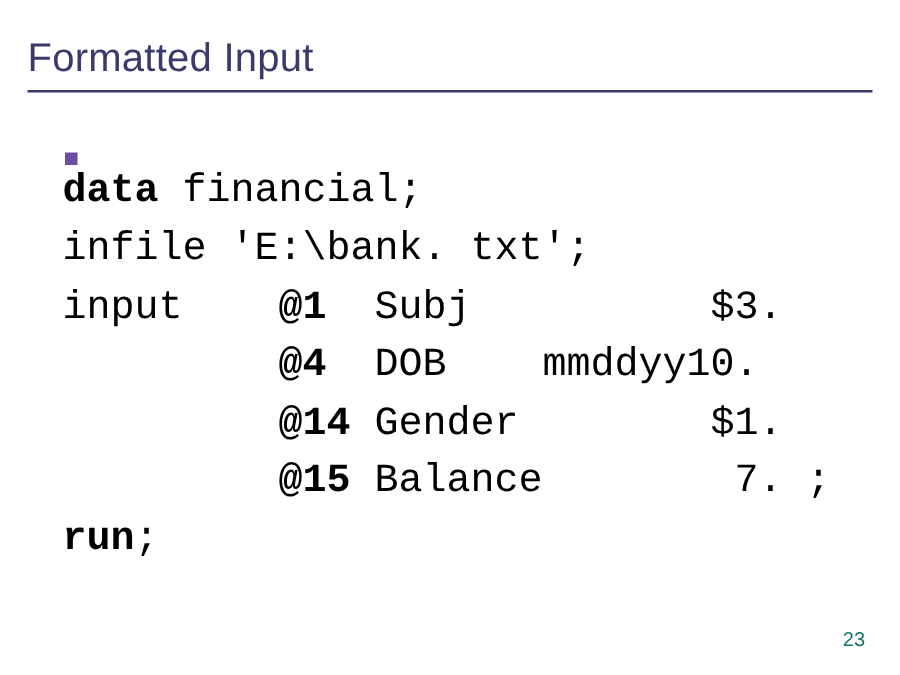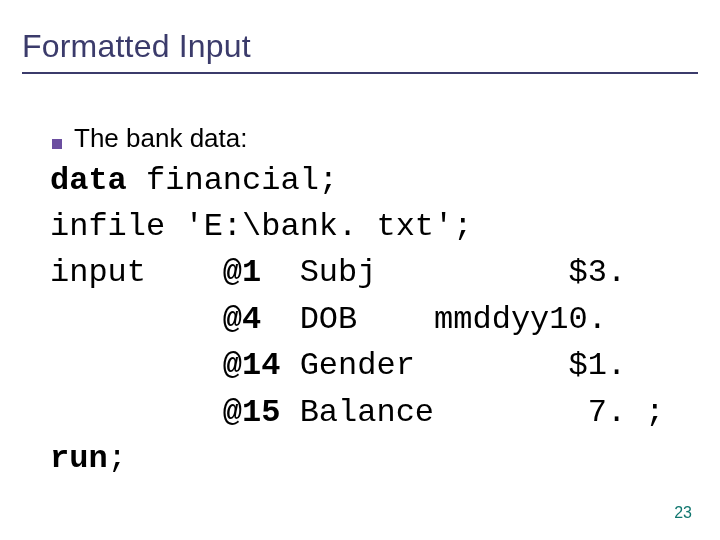--- a/index.html
+++ b/index.html
@@ -78,21 +78,20 @@
 </head>
 <body>
 <div class="slide">
 
   <div class="title">Formatted Input</div>
   <div class="rule"></div>
 
   <div class="body">
     <div class="bullet-line">
       <span class="bullet"></span>
-      <span>The bank data:</span>
     </div>
     <div class="code"><span class="kw">data</span><span> financial;</span>
 <span>infile 'E:\bank. txt';</span>
 <span>input    </span><span class="kw">@1</span><span>  Subj          $3.</span>
 <span>         </span><span class="kw">@4</span><span>  DOB    mmddyy10.</span>
 <span>         </span><span class="kw">@14</span><span> Gender        $1.</span>
 <span>         </span><span class="kw">@15</span><span> Balance        7. ;</span>
 <span class="kw">run</span><span>;</span></div>
   </div>
 

